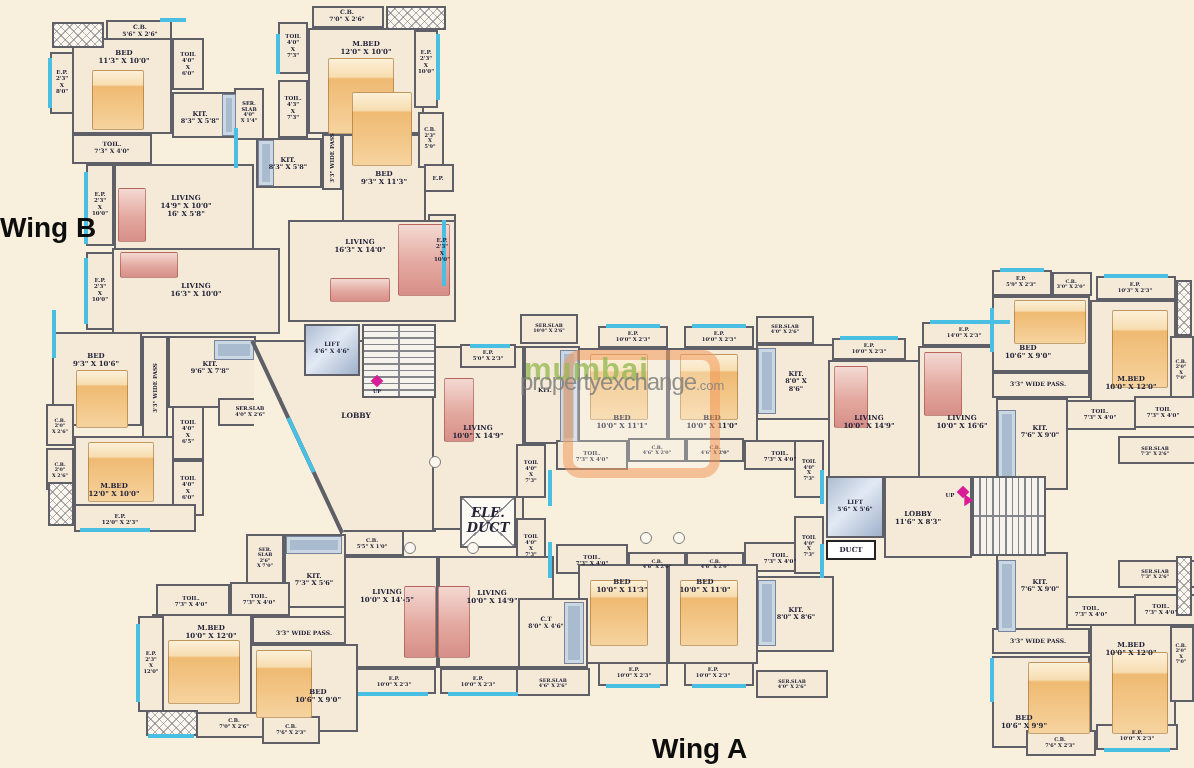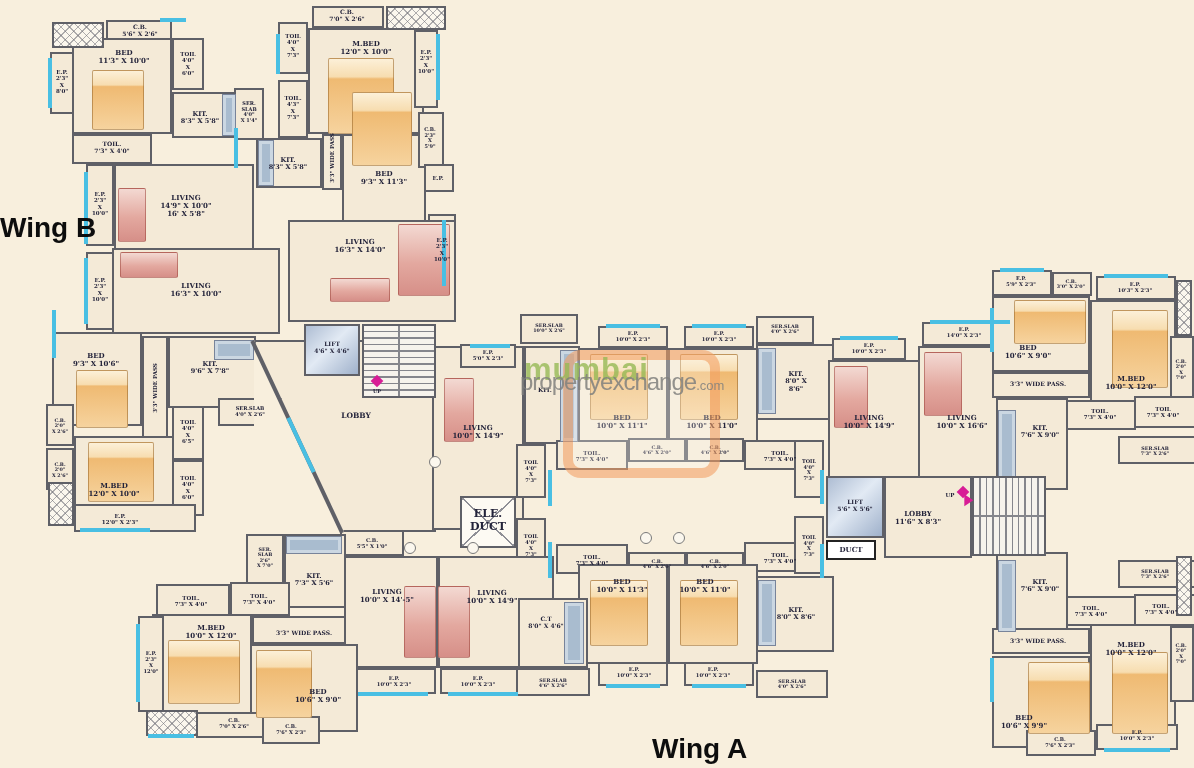--- a/index.html
+++ b/index.html
@@ -448,21 +448,21 @@
         <div>4'0"</div>
         <div>X</div>
         <div>7'3"</div>
       </div>
       <div class="lbl" style="left: 531px; top: 546px; font-size: 5.2px;">
         <div>TOIL</div>
         <div>4'0"</div>
         <div>X</div>
         <div>7'3"</div>
       </div>
-      <div class="lbl" style="left: 488px; top: 521px; font-size: 11px;">
+      <div class="lbl" style="left: 488px; top: 521px; font-size: 13px; font-style: italic;">
         <div>ELE.</div>
         <div>DUCT</div>
       </div>
       <div class="lbl" style="left: 372px; top: 544px; font-size: 5.2px;">
         <div>C.B.</div>
         <div>5'5" X 1'0"</div>
       </div>
       <div class="lbl" style="left: 549px; top: 328px; font-size: 4.8px;">
         <div>SER.SLAB</div>
         <div>10'0" X 2'6"</div>

